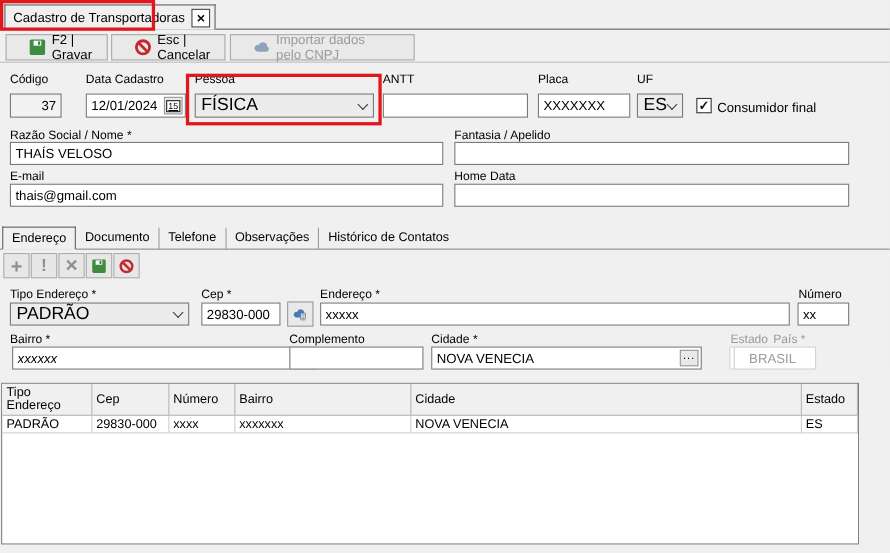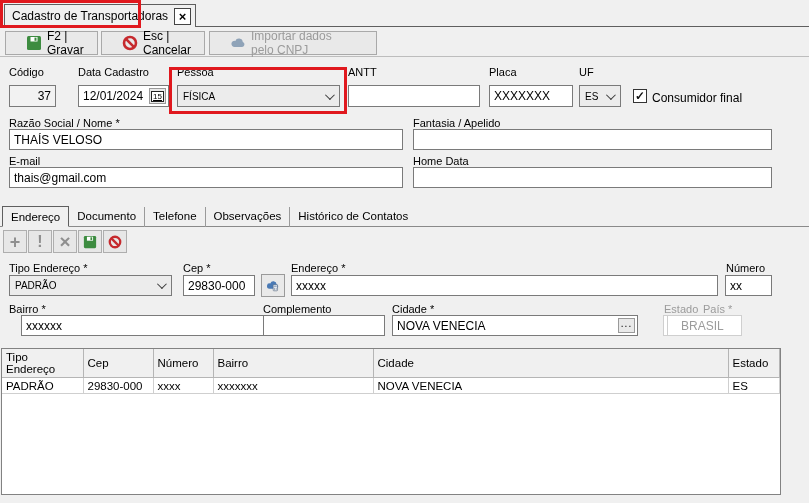--- a/index.html
+++ b/index.html
@@ -42,21 +42,21 @@
   .lbl.dim { color:#9b9b9b; }
   .fld {
     position:absolute; height:22px; background:#fff; border:1px solid #7a7a7a;
     font-family:"Liberation Sans", sans-serif; font-size:12px; color:#000; padding:0 4px;
   }
   input.fld { outline:none; }
   .fld.ro { background:#f2f2f2; }
   .fld.dim { color:#9b9b9b; border-color:#cfcfcf; }
   .combo {
     position:absolute; height:22px; background:#eceac0; border:1px solid #7a7a7a;
-    display:flex; align-items:center; padding:0 20px 0 5px; font-size:10px;
+    display:flex; align-items:center; padding:0 20px 0 5px; font-size:16px;
     background:#ececec; cursor:default;
   }
   .combo .chev {
     position:absolute; right:7px; top:7px; width:7px; height:7px;
     border-right:1px solid #3c3c3c; border-bottom:1px solid #3c3c3c;
     transform:rotate(45deg) translateY(-2px);
   }
   .inbtn {
     position:absolute; background:#e9e9e9; border:1px solid #9a9a9a;
     display:flex; align-items:center; justify-content:center; cursor:default;
@@ -232,21 +232,21 @@
   </div>
   <input class="fld" style="left: 291px; top: 275px; width: 427px; height: 21px;" value="xxxxx">
   <input class="fld" style="left: 725px; top: 275px; width: 47px; height: 21px;" value="xx">
 
   <div class="lbl" style="left:9px; top:303px;">Bairro *</div>
   <div class="lbl" style="left:263px; top:303px;">Complemento</div>
   <div class="lbl" style="left:392px; top:303px;">Cidade *</div>
   <div class="lbl dim" style="left:664px; top:303px;">Estado</div>
   <div class="lbl dim" style="left:703px; top:303px;">País *</div>
 
-  <input class="fld" style="left: 21px; top: 315px; width: 276px; height: 21px;" value="xxxxxx">
+  <input class="fld" style="left: 11px; top: 315px; width: 276px; height: 21px; font-style: italic;" value="xxxxxx">
   <input class="fld" style="left: 263px; top: 315px; width: 122px; height: 21px;" value="">
   <div class="fld" style="left:392px; top:315px; width:246px; height:21px; display:flex; align-items:center;">
     <span>NOVA VENECIA</span>
     <span class="inbtn" style="right:2px; top:2px; width:17px; height:15px; position:absolute; font-size:10px; letter-spacing:1px;">
       <span style="margin-top:-5px;">...</span>
     </span>
   </div>
   <input class="fld dim" style="left: 663px; top: 315px; width: 32px; height: 21px;" readonly="" value="ES">
   <input class="fld dim" style="left: 667px; top: 315px; width: 75px; height: 21px; padding-left: 13px;" readonly="" value="BRASIL">
 

